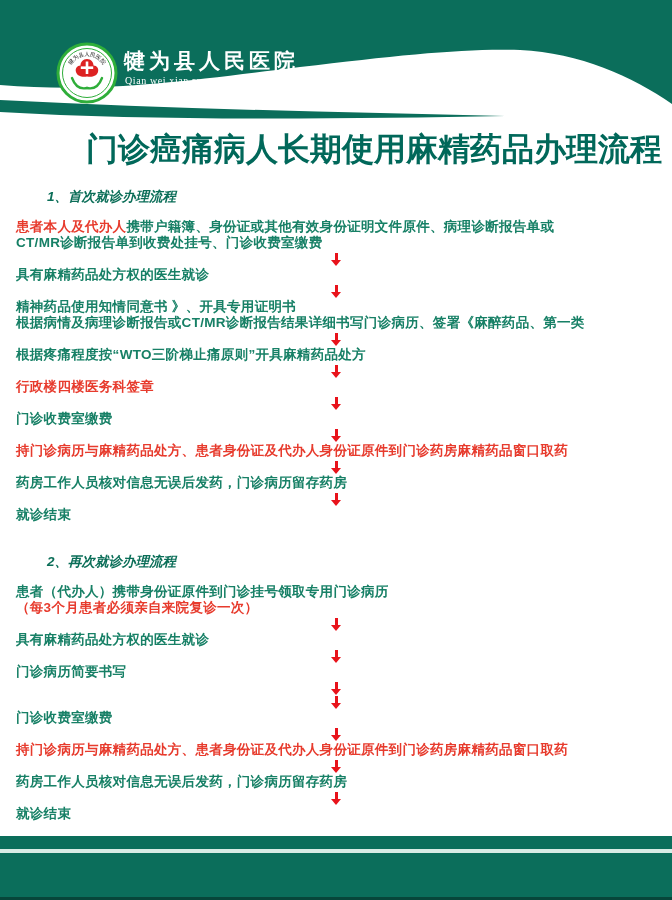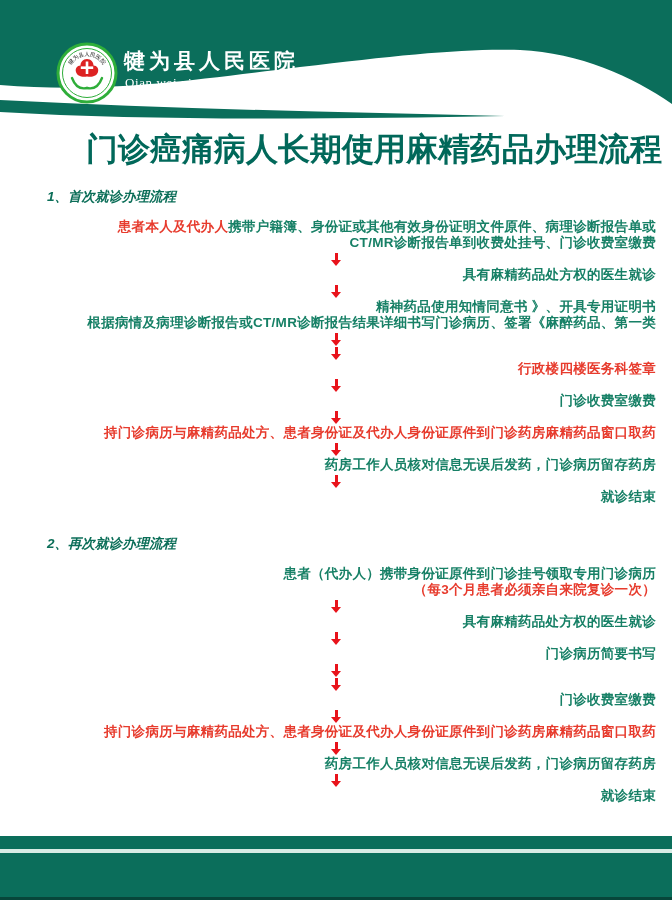--- a/index.html
+++ b/index.html
@@ -13,39 +13,39 @@
   .header { position:relative; width:672px; height:122px; }
   .header svg.wave { position:absolute; left:0; top:0; display:block; }
   .logo { position:absolute; left:56px; top:42px; width:62px; height:62px; }
   .hospital-name {
     position:absolute; left:124px; top:47px;
     font-size:21px; font-weight:bold; color:#ffffff; letter-spacing:4px;
     white-space:nowrap;
   }
   .pinyin {
     position:absolute; left:125px; top:75px;
-    font-size:13px; color:#ffffff; letter-spacing:0.6px;
+    font-size:10px; color:#ffffff; letter-spacing:0.6px;
     font-family:"Liberation Serif","DejaVu Serif",serif;
     white-space:nowrap;
   }
 
   
   .page-title {
     margin:6px 10px 0; text-align:right;
     font-size:32px; font-weight:bold; color:#01685a;
     letter-spacing:0px; white-space:nowrap;
   }
 
   
   .section-heading {
     margin:16px 0 0 47px;
     font-size:13.5px; font-weight:bold; color:#0b6e58;font-style:italic;
   }
   .section-heading.second { margin-top:30px; }
-  .flow { width:640px; margin:13px auto 0; text-align:right; }
+  .flow { width:640px; margin:13px auto 0; text-align:left; }
   .step {
     font-size:13.5px; font-weight:bold; line-height:16px;
     color:#178066; letter-spacing:0.3px; white-space:nowrap;
   }
   .step .red, .step.red { color:#e73b2d; }
   .flow-arrow {
     width:3px; height:7px; background:#e8131b;
     margin:2px auto 7px; position:relative;
   }
   .flow-arrow::after {
@@ -103,20 +103,21 @@
   <div class="step">CT/MR诊断报告单到收费处挂号、门诊收费室缴费</div>
   <div class="flow-arrow"></div>
 
   <div class="step">具有麻精药品处方权的医生就诊</div>
   <div class="flow-arrow"></div>
 
   <div class="step">精神药品使用知情同意书 》、开具专用证明书</div>
   <div class="step">根据病情及病理诊断报告或CT/MR诊断报告结果详细书写门诊病历、签署《麻醉药品、第一类</div>
   <div class="flow-arrow"></div>
 
+  <div class="step">根据疼痛程度按“WTO三阶梯止痛原则”开具麻精药品处方</div>
   <div class="flow-arrow"></div>
 
   <div class="step red">行政楼四楼医务科签章</div>
   <div class="flow-arrow"></div>
 
   <div class="step">门诊收费室缴费</div>
   <div class="flow-arrow"></div>
 
   <div class="step red">持门诊病历与麻精药品处方、患者身份证及代办人身份证原件到门诊药房麻精药品窗口取药</div>
   <div class="flow-arrow"></div>

